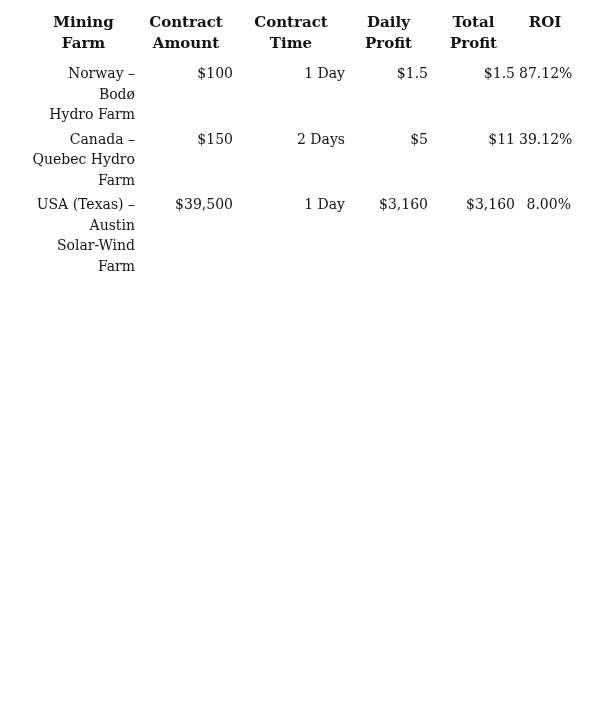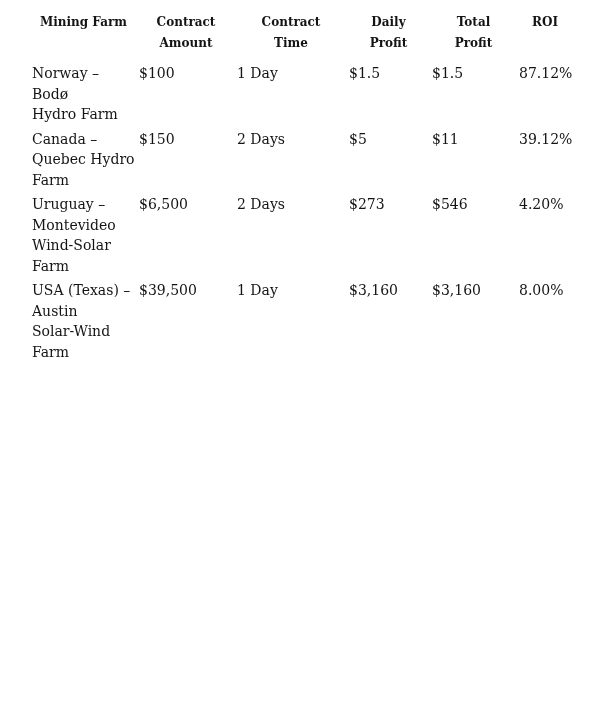--- a/index.html
+++ b/index.html
@@ -19,31 +19,31 @@
     box-sizing: border-box;
   }
   table.farms {
     border-collapse: collapse;
     table-layout: fixed;
     width: 543px;
     border: none;
   }
   table.farms th {
     font-weight: bold;
-    font-size: 12px;
+    font-size: 15px;
     line-height: 20.5px;
     text-align: center;
     vertical-align: top;
     white-space: pre-line;
     padding: 0 0 10px 0;
   }
   table.farms td {
     font-size: 14px;
     line-height: 20.5px;
-    text-align: left;
+    text-align: right;
     vertical-align: top;
     white-space: pre-line;
     padding: 0 2px 4px 2px;
   }
   col.c1 { width: 107px; }
   col.c2 { width: 98px; }
   col.c3 { width: 112px; }
   col.c4 { width: 83px; }
   col.c5 { width: 87px; }
   col.c6 { width: 56px; }
@@ -89,31 +89,20 @@
         <td>Canada –
 Quebec Hydro
 Farm</td>
         <td>$150</td>
         <td>2 Days</td>
         <td>$5</td>
         <td>$11</td>
         <td>39.12%</td>
       </tr>
       <tr>
-        <td>Uruguay –
-Montevideo
-Wind-Solar
-Farm</td>
-        <td>$6,500</td>
-        <td>2 Days</td>
-        <td>$273</td>
-        <td>$546</td>
-        <td>4.20%</td>
-      </tr>
-      <tr>
         <td>USA (Texas) –
 Austin
 Solar-Wind
 Farm</td>
         <td>$39,500</td>
         <td>1 Day</td>
         <td>$3,160</td>
         <td>$3,160</td>
         <td>8.00%</td>
       </tr>

